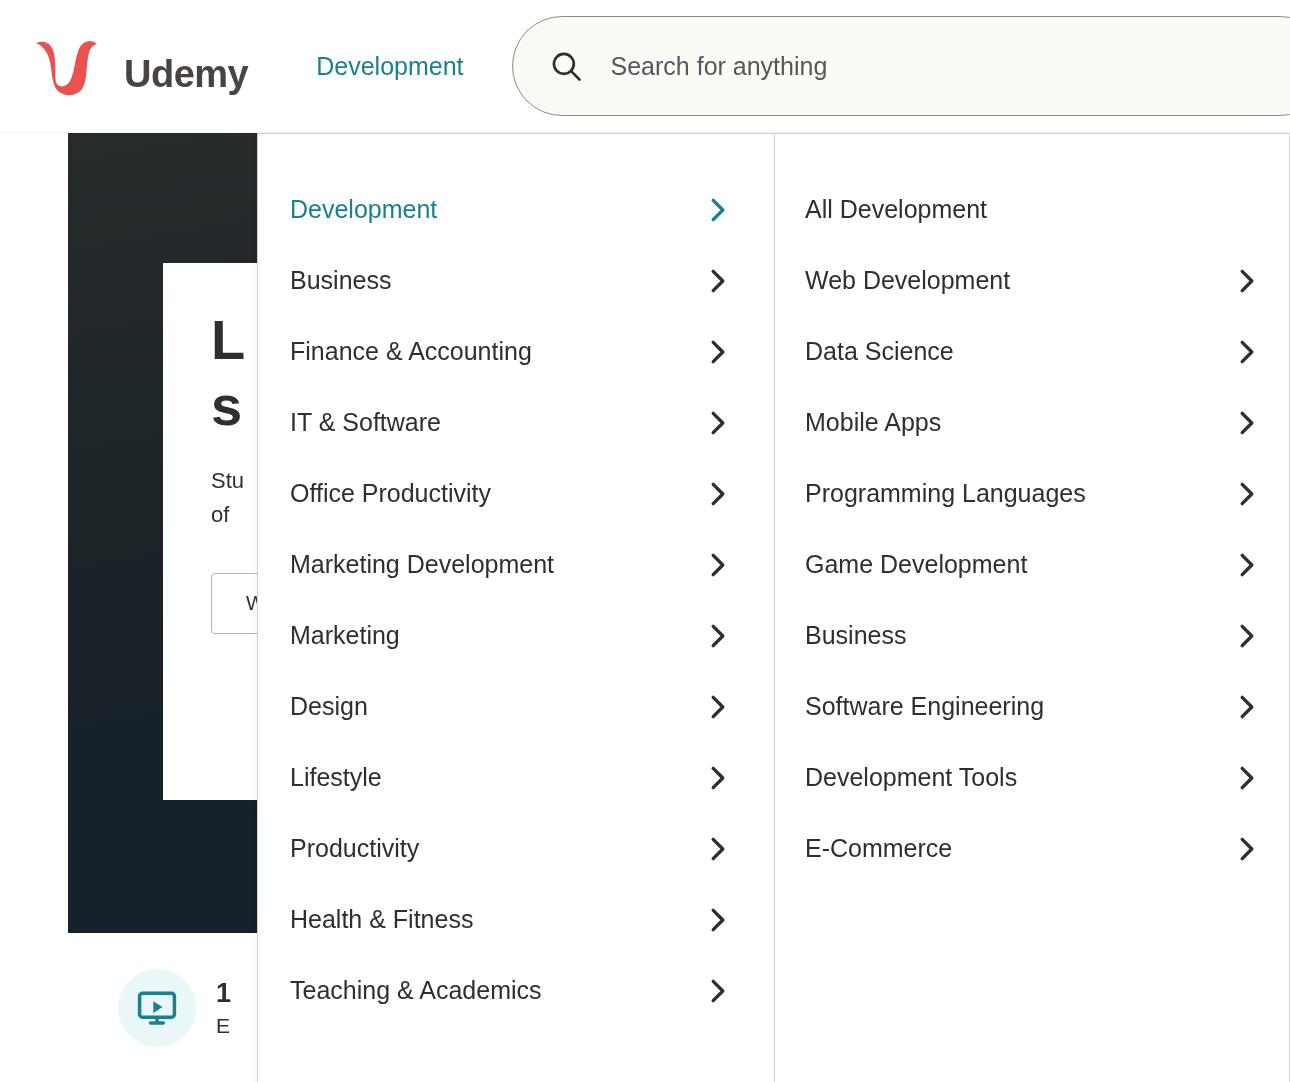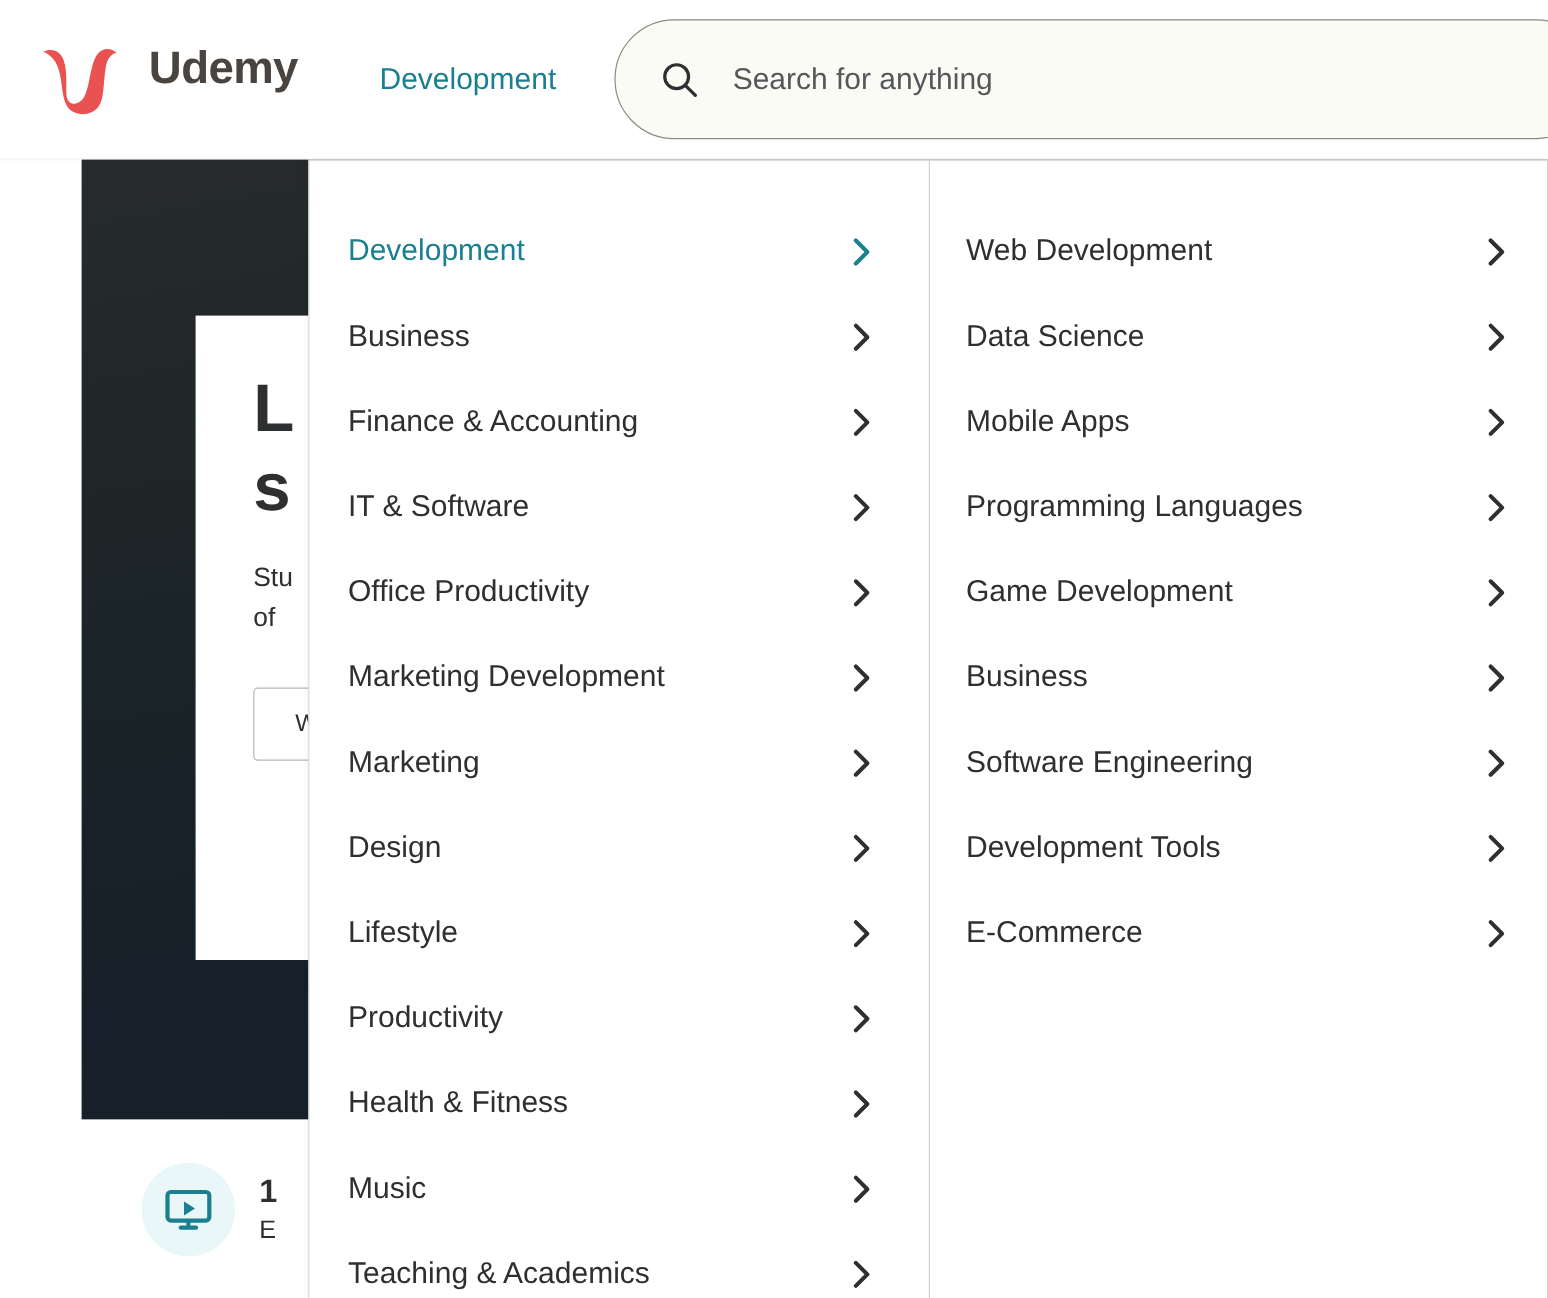--- a/index.html
+++ b/index.html
@@ -112,21 +112,21 @@
     height: 132px;
     background: #ffffff;
     display: flex;
     align-items: center;
     z-index: 30;
     box-shadow: 0 1px 2px rgba(0,0,0,0.05);
   }
 
   .logo-wrap {
     display: flex;
-    align-items: flex-start;
+    align-items: flex-end;
     gap: 14px;
     margin-left: 26px;
     flex: 0 0 auto;
   }
 
   .logo-mark { width: 84px; height: 60px; display: block; }
 
   .logo-word {
     font-size: 38px;
     font-weight: bold;
@@ -324,35 +324,35 @@
             <path d="M2 2L8 8L2 14" stroke-width="2.1" stroke-linecap="round" stroke-linejoin="round" fill="none"></path>
           </svg>
         </div>
         <div class="dd-item">
           <span>Health &amp; Fitness</span>
           <svg class="chev" viewBox="0 0 10 16" fill="none" aria-hidden="true">
             <path d="M2 2L8 8L2 14" stroke-width="2.1" stroke-linecap="round" stroke-linejoin="round" fill="none"></path>
           </svg>
         </div>
         <div class="dd-item">
-          <span>Music</span>
-          <svg class="chev" viewBox="0 0 10 16" fill="none" aria-hidden="true">
-            <path d="M2 2L8 8L2 14" stroke-width="2.1" stroke-linecap="round" stroke-linejoin="round" fill="none"></path>
-          </svg>
-        </div>
-        <div class="dd-item">
           <span>Teaching &amp; Academics</span>
           <svg class="chev" viewBox="0 0 10 16" fill="none" aria-hidden="true">
             <path d="M2 2L8 8L2 14" stroke-width="2.1" stroke-linecap="round" stroke-linejoin="round" fill="none"></path>
           </svg>
         </div>
       </div>
 
     <div class="dd-col dd-col-secondary">
 
+    <div class="dd-item">
+          <span>All Development</span>
+          <svg class="chev hidden" viewBox="0 0 10 16" fill="none" aria-hidden="true">
+            <path d="M2 2L8 8L2 14" stroke-width="2.1" stroke-linecap="round" stroke-linejoin="round" fill="none"></path>
+          </svg>
+        </div>
         <div class="dd-item">
           <span>Web Development</span>
           <svg class="chev" viewBox="0 0 10 16" fill="none" aria-hidden="true">
             <path d="M2 2L8 8L2 14" stroke-width="2.1" stroke-linecap="round" stroke-linejoin="round" fill="none"></path>
           </svg>
         </div>
         <div class="dd-item">
           <span>Data Science</span>
           <svg class="chev" viewBox="0 0 10 16" fill="none" aria-hidden="true">
             <path d="M2 2L8 8L2 14" stroke-width="2.1" stroke-linecap="round" stroke-linejoin="round" fill="none"></path>

